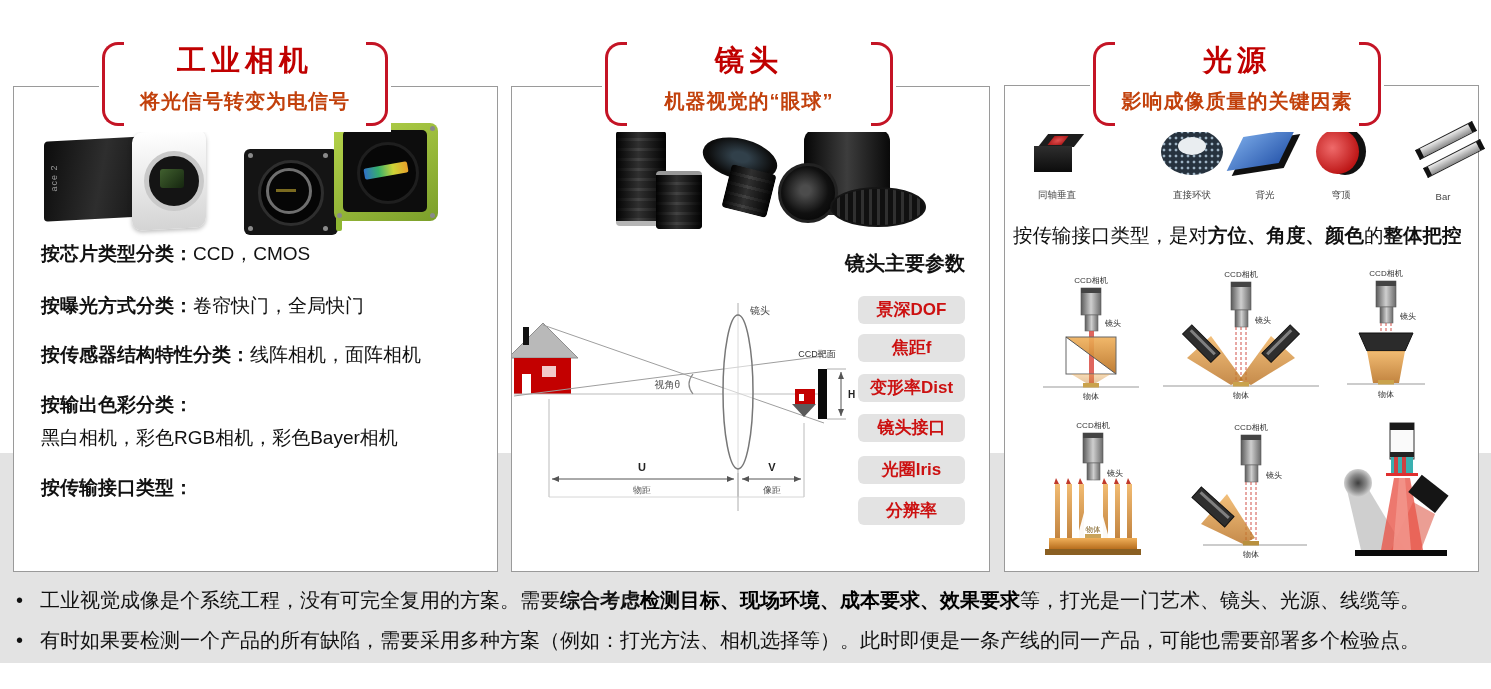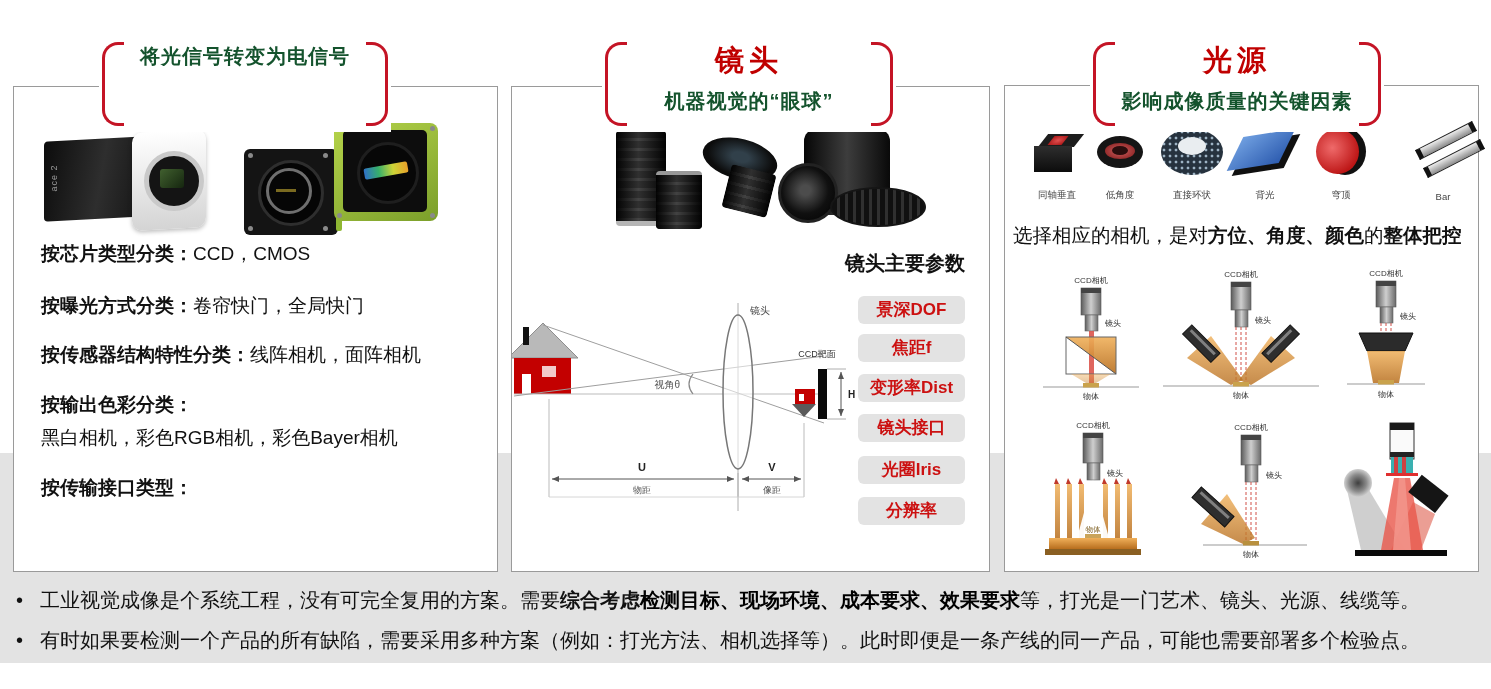--- a/index.html
+++ b/index.html
@@ -10,21 +10,21 @@
   #panel-camera{left:13px;top:86px;width:483px;height:484px;}
   #panel-lens{left:511px;top:86px;width:477px;height:484px;}
   #panel-light{left:1004px;top:85px;width:473px;height:485px;}
 
   .hdr{position:absolute;top:36px;height:96px;background:#fff;z-index:3;text-align:center;}
   #hdr-camera{left:99px;width:292px;}
   #hdr-lens{left:602px;width:294px;}
   #hdr-light{left:1090px;width:294px;}
   .hdr .title{margin-top:5px;font-family:"Liberation Serif",serif;font-weight:bold;
               font-size:29px;color:#c00000;letter-spacing:5px;}
-  .hdr .subtitle{margin-top:7px;font-size:20px;font-weight:bold;color:#14532d;letter-spacing:1px;}
+  .hdr .subtitle{margin-top:7px;font-size:20px;font-weight:bold;color:#c2410c;letter-spacing:1px;}
   .bracket{position:absolute;top:6px;width:22px;height:84px;border:3px solid #c41425;box-sizing:border-box;}
   .bracket.l{left:3px;border-right:none;border-radius:16px 0 0 16px;}
   .bracket.r{right:3px;border-left:none;border-radius:0 16px 16px 0;}
 
   .cls{position:absolute;left:27px;font-size:19px;white-space:nowrap;}
   .cls b{font-weight:bold;}
   .mono{font-family:"DejaVu Sans Mono",monospace;font-size:18px;}
 
   
   .ph{position:absolute;}
@@ -237,28 +237,20 @@
 <div id="panel-light" class="panel">
 
   <div class="licell" style="left:14px;">
     <div class="icwrap ic-coax">
       <div class="top"></div>
       <div class="red"></div>
       <div class="frontf"></div>
     </div>
     <div class="lab">同轴垂直</div>
   </div>
-  <div class="licell" style="left:77px;">
-    <div class="icwrap ic-low">
-      <div class="o"></div>
-      <div class="m"></div>
-      <div class="h"></div>
-    </div>
-    <div class="lab">低角度</div>
-  </div>
   <div class="licell" style="left:222px;">
     <div class="icwrap ic-back">
       <div class="sh"></div>
       <div class="pl"></div>
     </div>
     <div class="lab">背光</div>
   </div>
   <div class="licell" style="left:149px;">
     <div class="icwrap ic-ring">
       <div class="o"></div>
@@ -274,21 +266,21 @@
     <div class="lab">穹顶</div>
   </div>
   <div class="licell" style="left:400px;">
     <div class="icwrap ic-bar">
       <div class="b b1"></div>
       <div class="b b2"></div>
     </div>
     <div class="lab">Bar</div>
   </div>
 
-  <div class="artline"><span>选择相应的相机，是对</span><span class="em">方位、角度、颜色</span><span>的</span><span class="em">整体把控</span></div>
+  <div class="artline"><span>按传输接口类型，是对</span><span class="em">方位、角度、颜色</span><span>的</span><span class="em">整体把控</span></div>
 
   <svg width="473" height="485" viewBox="0 0 473 485">
     <defs>
       <linearGradient id="og" x1="0" y1="0" x2="0" y2="1">
         <stop offset="0" stop-color="#f0b05a"></stop>
           <stop offset="1" stop-color="#b76e1e"></stop>
       </linearGradient>
       <linearGradient id="gcam" x1="0" y1="0" x2="1" y2="0">
         <stop offset="0" stop-color="#5a5a5a"></stop>
           <stop offset="0.5" stop-color="#cfcfcf"></stop>
@@ -418,20 +410,21 @@
           <rect x="406" y="396" width="34" height="22" fill="#151515"></rect>
         </g>
       <rect x="350" y="464" width="92" height="6" fill="#0a0a0a"></rect>
     </g>
   </svg>
 </div>
 
 <div id="hdr-camera" class="hdr">
   <div class="bracket l"></div>
   <div class="bracket r"></div>
+  <div class="title">工业相机</div>
   <div class="subtitle">将光信号转变为电信号</div>
 </div>
 <div id="hdr-lens" class="hdr">
   <div class="bracket l"></div>
   <div class="bracket r"></div>
   <div class="title">镜头</div>
   <div class="subtitle">机器视觉的“眼球”</div>
 </div>
 <div id="hdr-light" class="hdr">
   <div class="bracket l"></div>

